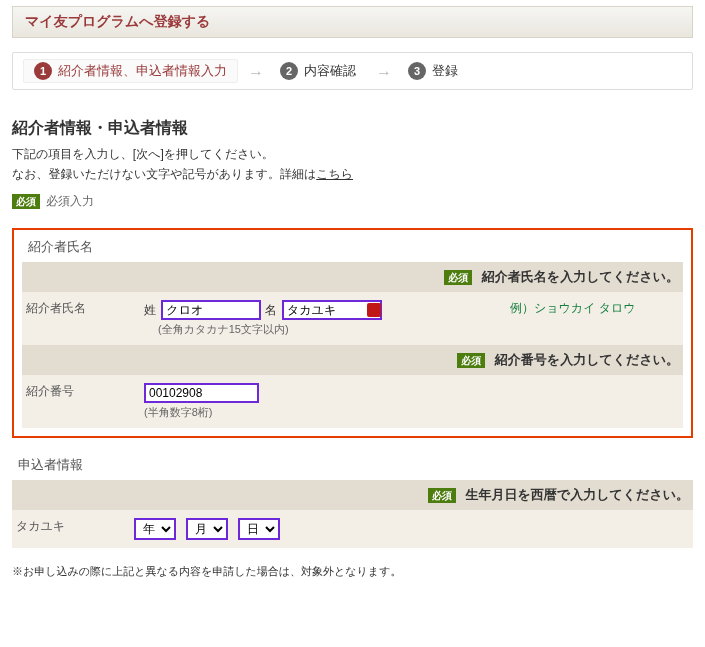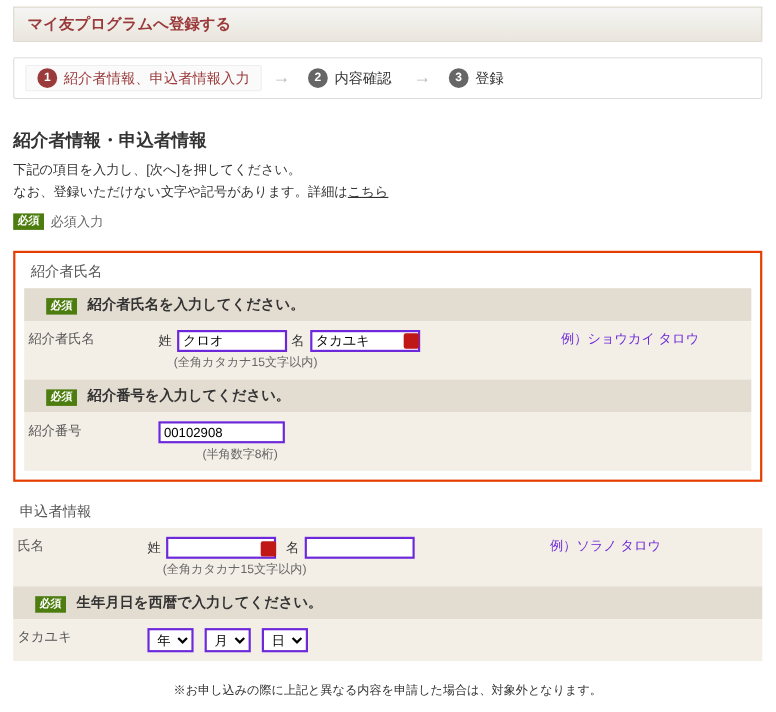--- a/index.html
+++ b/index.html
@@ -87,80 +87,79 @@
     font-size: 13px;
     color: #555;
     margin: 0 0 6px 6px;
   }
   .highlight-box {
     border: 2px solid #e53c00;
     margin: 0 12px 18px 12px;
     padding: 8px;
   }
   .plain-box {
-    margin: 0 12px 19px 12px;
+    margin: 0 12px 4px 12px;
     padding: 0;
   }
   .form-table {
     width: 100%;
     border-collapse: collapse;
   }
   .form-header-row td {
     background: #e3dcd0;
-    padding: 6px 20px;
+    padding: 6px 4px;
     font-size: 13px;
     font-weight: bold;
     color: #333;
+    text-align: right;
   }
   .form-header-row .badge-req { margin-right: 6px; }
   .form-input-row td {
     background: #f3efe7;
     padding: 8px 4px;
     vertical-align: top;
     font-size: 12px;
   }
   .form-input-row td.label {
     width: 118px;
     color: #555;
   }
   .form-input-row td.hint {
     text-align: left;
-    color: #6d28d9;
+    color: #15803d;
     padding-left: 30px;
   }
   input[type=text], select {
     font-size: 12px;
     padding: 1px 3px;
     border: 2px solid #6d28d9;
     background: #fff;
   }
   input[type=text] { width: 100px; }
   .sublabel {
     display: block;
     color: #666;
     font-size: 11px;
     margin-top: 2px;
-    margin-left: 40px;
   }
   .lbl { margin: 0 2px 0 0; }
   .ime-indicator {
     display: inline-block;
     width: 14px; height: 14px;
     background: #c01717;
     vertical-align: middle;
     margin-left: -18px;
     position: relative;
     top: 0px;
     border-radius: 2px;
   }
   .note {
-    margin: 4px 12px 16px 12px;
+    margin: 16px 12px 16px 12px;
     font-size: 11px;
     color: #333;
-    text-align: center;
   }
 </style>
 </head>
 <body>
 
 <div class="header-bar">
   <span>マイ友プログラムへ登録する</span>
 </div>
 
 <div class="stepper">
@@ -227,32 +226,20 @@
       </td>
     </tr>
   </tbody>
     </table>
 </div>
 
 <div class="plain-box">
   <div class="group-title">申込者情報</div>
   <table class="form-table">
     <tbody>
-    <tr class="form-input-row">
-      <td class="label">氏名</td>
-      <td style="width:340px;">
-        <span class="lbl">姓</span>
-        <input type="text" style="padding-right: 18px;" value="">
-        <span class="ime-indicator"></span>
-        <span class="lbl" style="margin-left:6px;">名</span>
-        <input type="text" value="" style="">
-        <span class="sublabel" style="margin-left:14px;">(全角カタカナ15文字以内)</span>
-      </td>
-      <td class="hint">例）ソラノ タロウ</td>
-    </tr>
     <tr class="form-header-row">
       <td colspan="3">
         <span class="badge-req">必須</span>
         <span>生年月日を西暦で入力してください。</span>
       </td>
     </tr>
     <tr class="form-input-row">
       <td class="label">タカユキ</td>
       <td colspan="2">
         <select><option>年</option></select>

